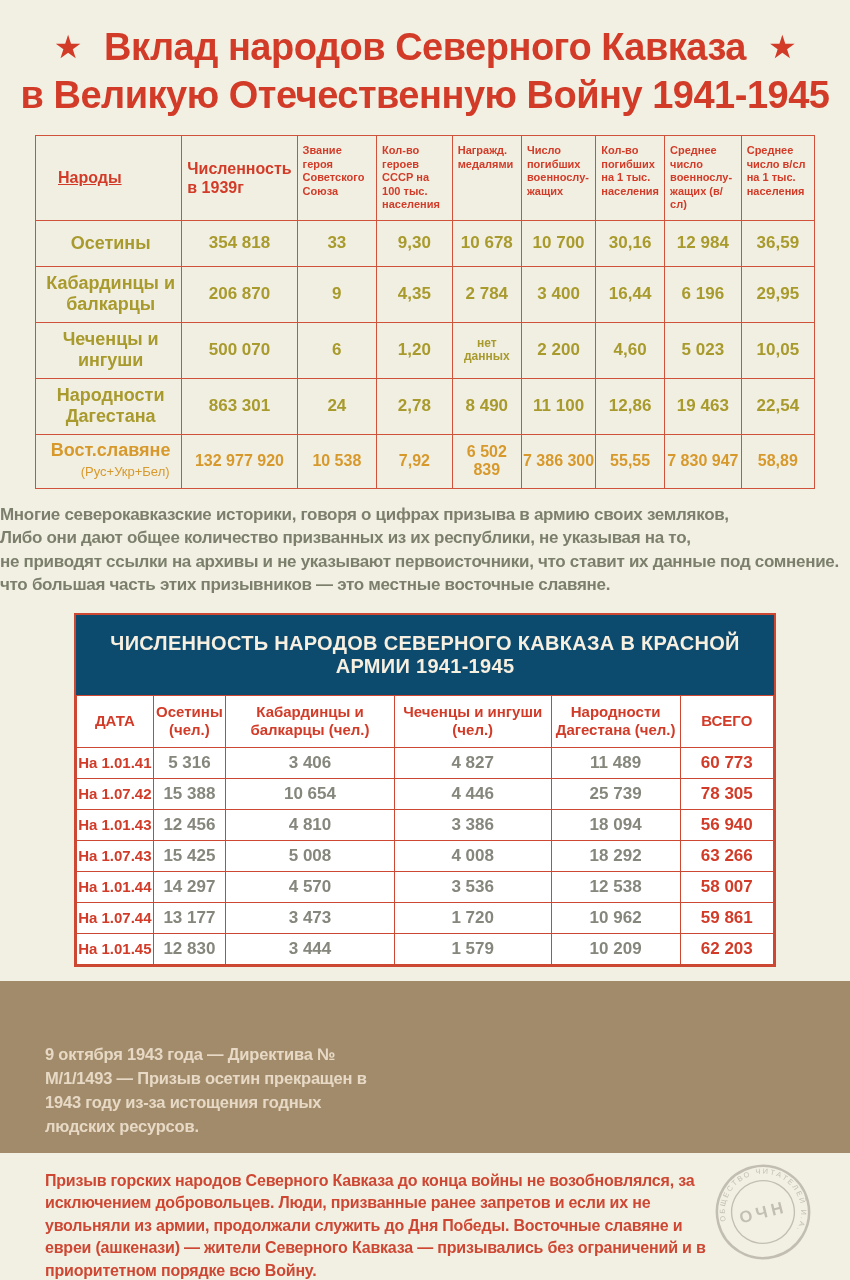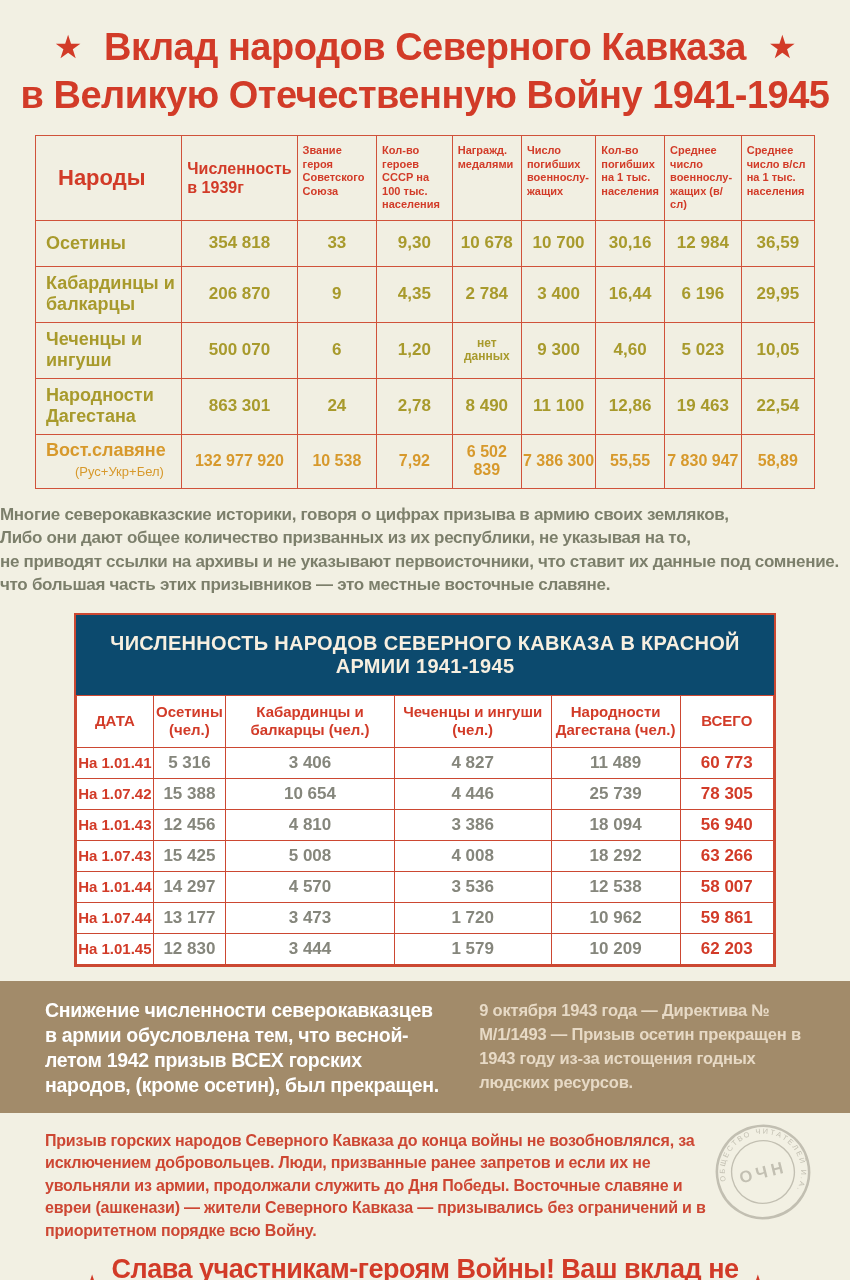--- a/index.html
+++ b/index.html
@@ -16,23 +16,23 @@
   .title .row1 { font-size: 38px; line-height: 47px; display: flex; align-items: center; justify-content: center; gap: 22px; }
   .title .row2 { font-size: 38px; line-height: 48px; }
   .star { color: #d23b28; font-weight: normal; }
   .title .star { font-size: 32px; }
 
   
   table { border-collapse: collapse; }
   .t1 { width: 780px; margin: 16px auto 0; background: #f1efe2; }
   .t1 th, .t1 td { border: 1px solid #d0523a; }
   .t1 thead th { color: #d23b28; font-size: 11px; line-height: 13.5px; font-weight: bold; padding: 8px 5px; text-align: left; vertical-align: top; height: 70px; }
-  .t1 thead th.h-big { font-size: 22px; vertical-align: middle; padding-left: 22px; }
+  .t1 thead th.h-big { font-size: 16px; vertical-align: middle; padding-left: 22px; text-decoration: underline; }
   .t1 thead th.h-med { font-size: 16px; line-height: 19px; vertical-align: middle; }
-  .t1 td.name { text-align: left; padding: 4px 6px 4px 10px; color: #a89a2c; font-weight: bold; font-size: 18px; line-height: 21px; }
+  .t1 td.name { text-align: center; padding: 4px 6px 4px 10px; color: #a89a2c; font-weight: bold; font-size: 18px; line-height: 21px; }
   .t1 td.val { text-align: center; color: #a89a2c; font-weight: bold; font-size: 17px; }
   .t1 td.val.small { font-size: 12px; line-height: 13px; }
   .t1 tr.hl td { color: #d7992c; }
   .t1 tr.hl td.val { font-size: 16px; }
   .t1 .note { font-size: 13px; font-weight: normal; margin-left: 29px; }
 
   
   .note1 { margin-top: 14px; color: #7c7f6b; font-weight: bold; font-size: 17px; line-height: 23.5px; letter-spacing: -0.3px; }
 
   
@@ -42,21 +42,21 @@
   .t2 th, .t2 td { border: 1px solid #cc4832; text-align: center; }
   .t2 thead th { color: #d23b28; font-size: 15px; line-height: 18px; font-weight: bold; padding: 7px 2px; height: 52px; }
   .t2 td { font-weight: bold; font-size: 17px; height: 31px; }
   .t2 td.date { color: #d23b28; font-size: 15px; }
   .t2 td.num { color: #85867c; }
   .t2 td.total { color: #d23b28; }
 
   
   .band { margin-top: 14px; background: #a28b6a; display: flex; gap: 36px; padding: 17px 45px 15px; }
   .band .bleft { width: 55%; color: #ffffff; font-weight: bold; font-size: 19.5px; line-height: 25px; letter-spacing: -0.3px; }
-  .band .bright { width: 45%; color: rgba(250, 240, 223, 0.78); font-weight: bold; font-size: 16.5px; line-height: 24px; letter-spacing: -0.2px; }
+  .band .bright { width: 45%; color: rgba(250, 240, 223, 0.78); font-weight: bold; font-size: 16.5px; line-height: 24px; letter-spacing: -0.2px; margin-top: 44px; }
 
   
   .note2wrap { position: relative; padding: 17px 45px 4px; }
   .note2 { width: 670px; color: #cd4733; font-weight: bold; font-size: 16px; line-height: 22.5px; letter-spacing: -0.2px; }
   .stamp { position: absolute; right: 38px; top: 10px; transform: rotate(-14deg); opacity: 0.8; }
 
   
   .slogan { display: flex; align-items: center; padding: 8px 80px 12px; color: #d23b28; }
   .slogan .star { font-size: 27px; }
   .slogan .stext { flex: 1; text-align: center; font-size: 27px; font-weight: bold; letter-spacing: -0.5px; }
@@ -120,21 +120,21 @@
         <td class="val">16,44</td>
         <td class="val">6 196</td>
         <td class="val">29,95</td>
       </tr>
       <tr style="height: 56px;">
         <td class="name">Чеченцы и ингуши</td>
         <td class="val">500 070</td>
         <td class="val">6</td>
         <td class="val">1,20</td>
         <td class="val small">нет данных</td>
-        <td class="val">9 300</td>
+        <td class="val">2 200</td>
         <td class="val">4,60</td>
         <td class="val">5 023</td>
         <td class="val">10,05</td>
       </tr>
       <tr style="height: 56px;">
         <td class="name">Народности Дагестана</td>
         <td class="val">863 301</td>
         <td class="val">24</td>
         <td class="val">2,78</td>
         <td class="val">8 490</td>
@@ -240,21 +240,20 @@
           <td class="num">3 444</td>
           <td class="num">1 579</td>
           <td class="num">10 209</td>
           <td class="total">62 203</td>
         </tr>
       </tbody>
   </table>
 </div>
 
 <div class="band">
-  <div class="bleft">Снижение численности северокавказцев в армии обусловлена тем, что весной-летом 1942 призыв ВСЕХ горских народов, (кроме осетин), был прекращен.</div>
   <div class="bright">9 октября 1943 года — Директива № М/1/1493 — Призыв осетин прекращен в 1943 году из-за истощения годных людских ресурсов.</div>
 </div>
 
 <div class="note2wrap">
   <div class="note2">Призыв горских народов Северного Кавказа до конца войны не возобновлялся, за исключением добровольцев. Люди, призванные ранее запретов и если их не увольняли из армии, продолжали служить до Дня Победы. Восточные славяне и евреи (ашкенази) — жители Северного Кавказа — призывались без ограничений и в приоритетном порядке всю Войну.</div>
   <svg class="stamp" width="98" height="98" viewBox="0 0 100 100">
     <circle cx="50" cy="50" r="47" fill="none" stroke="#b7b4a6" stroke-width="2.6"></circle>
     <circle cx="50" cy="50" r="32" fill="none" stroke="#b7b4a6" stroke-width="1.4"></circle>
     <defs>
         <path id="rimpath" d="M 50,50 m -39,0 a 39,39 0 1,1 78,0 a 39,39 0 1,1 -78,0"></path>

